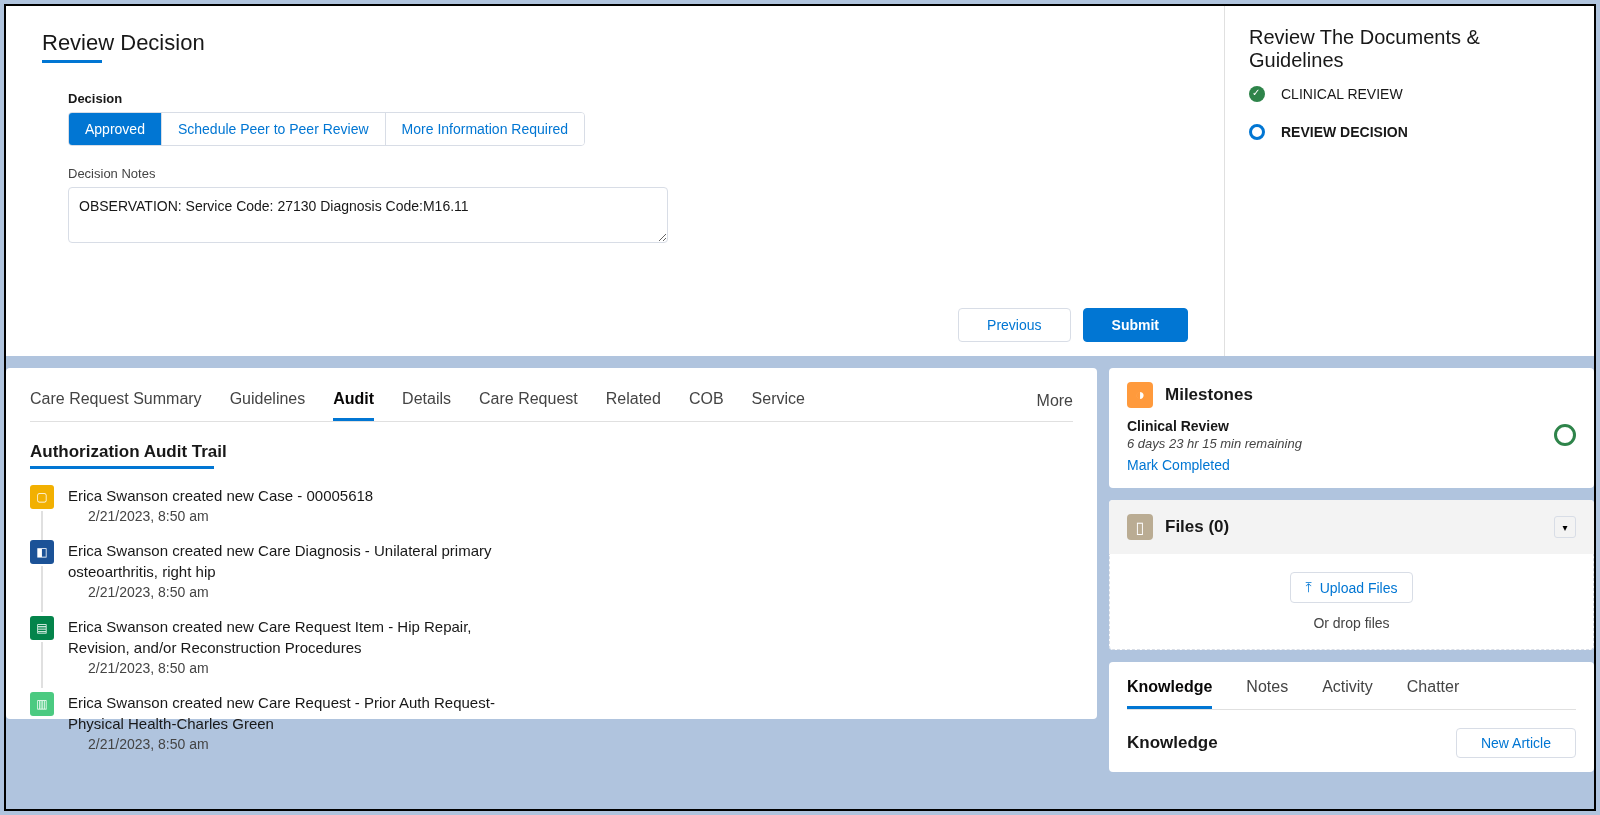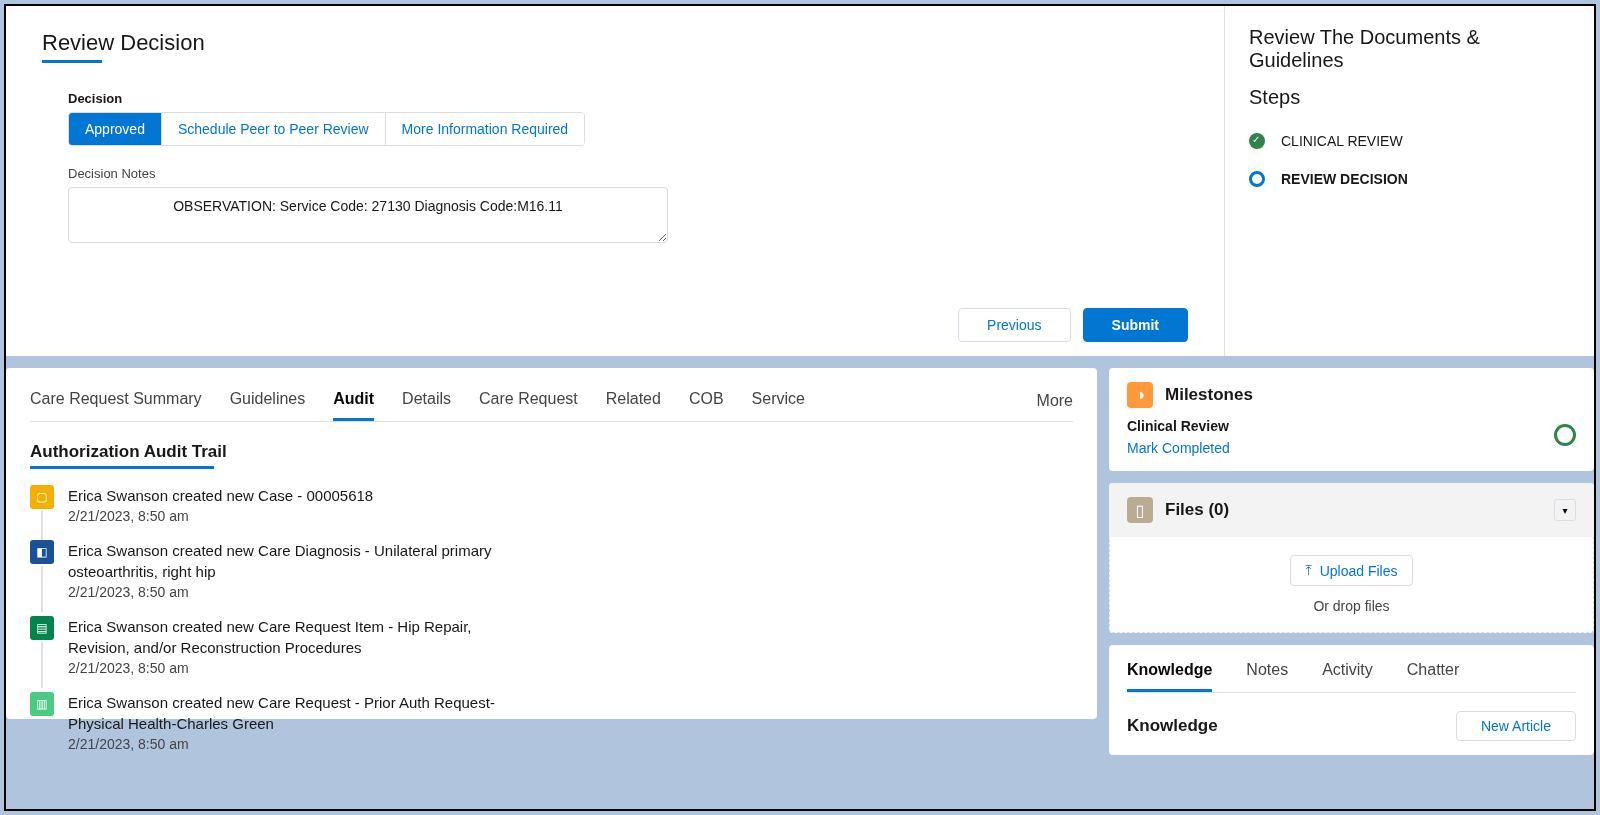--- a/index.html
+++ b/index.html
@@ -14,21 +14,21 @@
   .page-title { font-size: 22px; font-weight: 400; color: #181818; margin-bottom: 4px; }
   .page-title-underline { width: 60px; height: 3px; background: #0176d3; margin-bottom: 28px; }
 
   .field-label { font-size: 13px; font-weight: 600; color: #181818; margin-bottom: 6px; }
   .btn-group { display: flex; border: 1px solid #d8dde6; border-radius: 4px; overflow: hidden; width: fit-content; margin-bottom: 20px; }
   .btn-group .opt { padding: 8px 16px; font-size: 14px; border-right: 1px solid #d8dde6; cursor: pointer; color: #0176d3; background: #fff; }
   .btn-group .opt:last-child { border-right: none; }
   .btn-group .opt.active { background: #0176d3; color: #fff; }
 
   .notes-label { font-size: 13px; color: #444; margin-bottom: 6px; }
-  textarea.notes { width: 600px; height: 56px; border: 1px solid #d8dde6; border-radius: 4px; padding: 10px; font-size: 14px; resize: both; color: #181818; text-align: center; }
+  textarea.notes { width: 600px; height: 56px; border: 1px solid #d8dde6; border-radius: 4px; padding: 10px; font-size: 14px; resize: both; color: #181818; }
 
   .action-row { position: absolute; right: 36px; bottom: 14px; display: flex; gap: 12px; }
   .btn { padding: 8px 28px; border-radius: 4px; font-size: 14px; cursor: pointer; border: 1px solid #d8dde6; }
   .btn-secondary { background: #fff; color: #0176d3; }
   .btn-primary { background: #0176d3; color: #fff; border-color: #0176d3; font-weight: 600; }
 
   .review-title { font-size: 20px; color: #181818; margin-bottom: 14px; }
   .steps-h { font-size: 20px; font-weight: 400; color: #181818; margin-bottom: 24px; }
   .step { display: flex; align-items: center; gap: 16px; margin-bottom: 22px; }
   .step-dot { width: 16px; height: 16px; border-radius: 50%; flex-shrink: 0; }
@@ -54,21 +54,21 @@
   .audit-list { list-style: none; }
   .audit-item { display: flex; gap: 14px; margin-bottom: 16px; }
   .audit-icon { width: 24px; height: 24px; border-radius: 3px; flex-shrink: 0; display:flex; align-items:center; justify-content:center; color:#fff; font-size:12px; position:relative; }
   .audit-icon::after { content:""; position:absolute; left:11px; top:26px; width:2px; height:46px; background:#e0e0e0; }
   .audit-item:last-child .audit-icon::after { display:none; }
   .ic-yellow { background: #f2b001; }
   .ic-blue { background: #1b5297; }
   .ic-teal { background: #04844b; }
   .ic-green { background: #4bca81; }
   .audit-body .desc { font-size: 15px; color: #181818; line-height: 1.4; }
-  .audit-body .time { font-size: 14px; color: #444; margin-top: 2px; }
+  .audit-body .time { font-size: 14px; color: #444; margin-top: 2px; margin-left: 20px; }
 
   .card { background: #fff; border-radius: 4px; padding: 14px 18px; }
   .card-header { display:flex; align-items:center; gap:12px; }
   .milestone-icon { width:26px; height:26px; background:#ff9a3c; border-radius:4px; display:flex; align-items:center; justify-content:center; color:#fff; }
   .card-title { font-size: 17px; font-weight: 700; color: #181818; }
   .milestone-block { margin-top: 10px; position:relative; }
   .m-name { font-size: 14px; font-weight: 700; color: #181818; }
   .m-time { font-size: 13px; font-style: italic; color: #444; margin-top: 2px; }
   .m-link { font-size: 14px; color: #0176d3; margin-top: 6px; cursor:pointer; display:inline-block; }
   .m-ring { position:absolute; right:0; top:6px; width:22px; height:22px; border:3px solid #2e844a; border-radius:50%; }
@@ -113,21 +113,20 @@
       </div>
 
       <div class="action-row">
         <button class="btn btn-secondary">Previous</button>
         <button class="btn btn-primary">Submit</button>
       </div>
     </div>
 
     <div class="main-right">
       <div class="review-title">Review The Documents &amp; Guidelines</div>
-      <div class="steps-h">Steps</div>
 
       <div class="step">
         <div class="step-dot done"></div>
         <div class="step-label">CLINICAL REVIEW</div>
       </div>
       <div class="step">
         <div class="step-dot current"></div>
         <div class="step-label current">REVIEW DECISION</div>
       </div>
     </div>
@@ -184,20 +183,21 @@
     </div>
 
     <div class="lower-right">
       <div class="card">
         <div class="card-header">
           <div class="milestone-icon">◑</div>
           <div class="card-title">Milestones</div>
         </div>
         <div class="milestone-block">
           <div class="m-name">Clinical Review</div>
+          <div class="m-time">6 days 23 hr 15 min remaining</div>
           <a class="m-link">Mark Completed</a>
           <div class="m-ring"></div>
         </div>
       </div>
 
       <div class="files-card">
         <div class="files-head">
           <div class="files-h-left">
             <div class="files-icon">▯</div>
             <div class="card-title">Files (0)</div>

